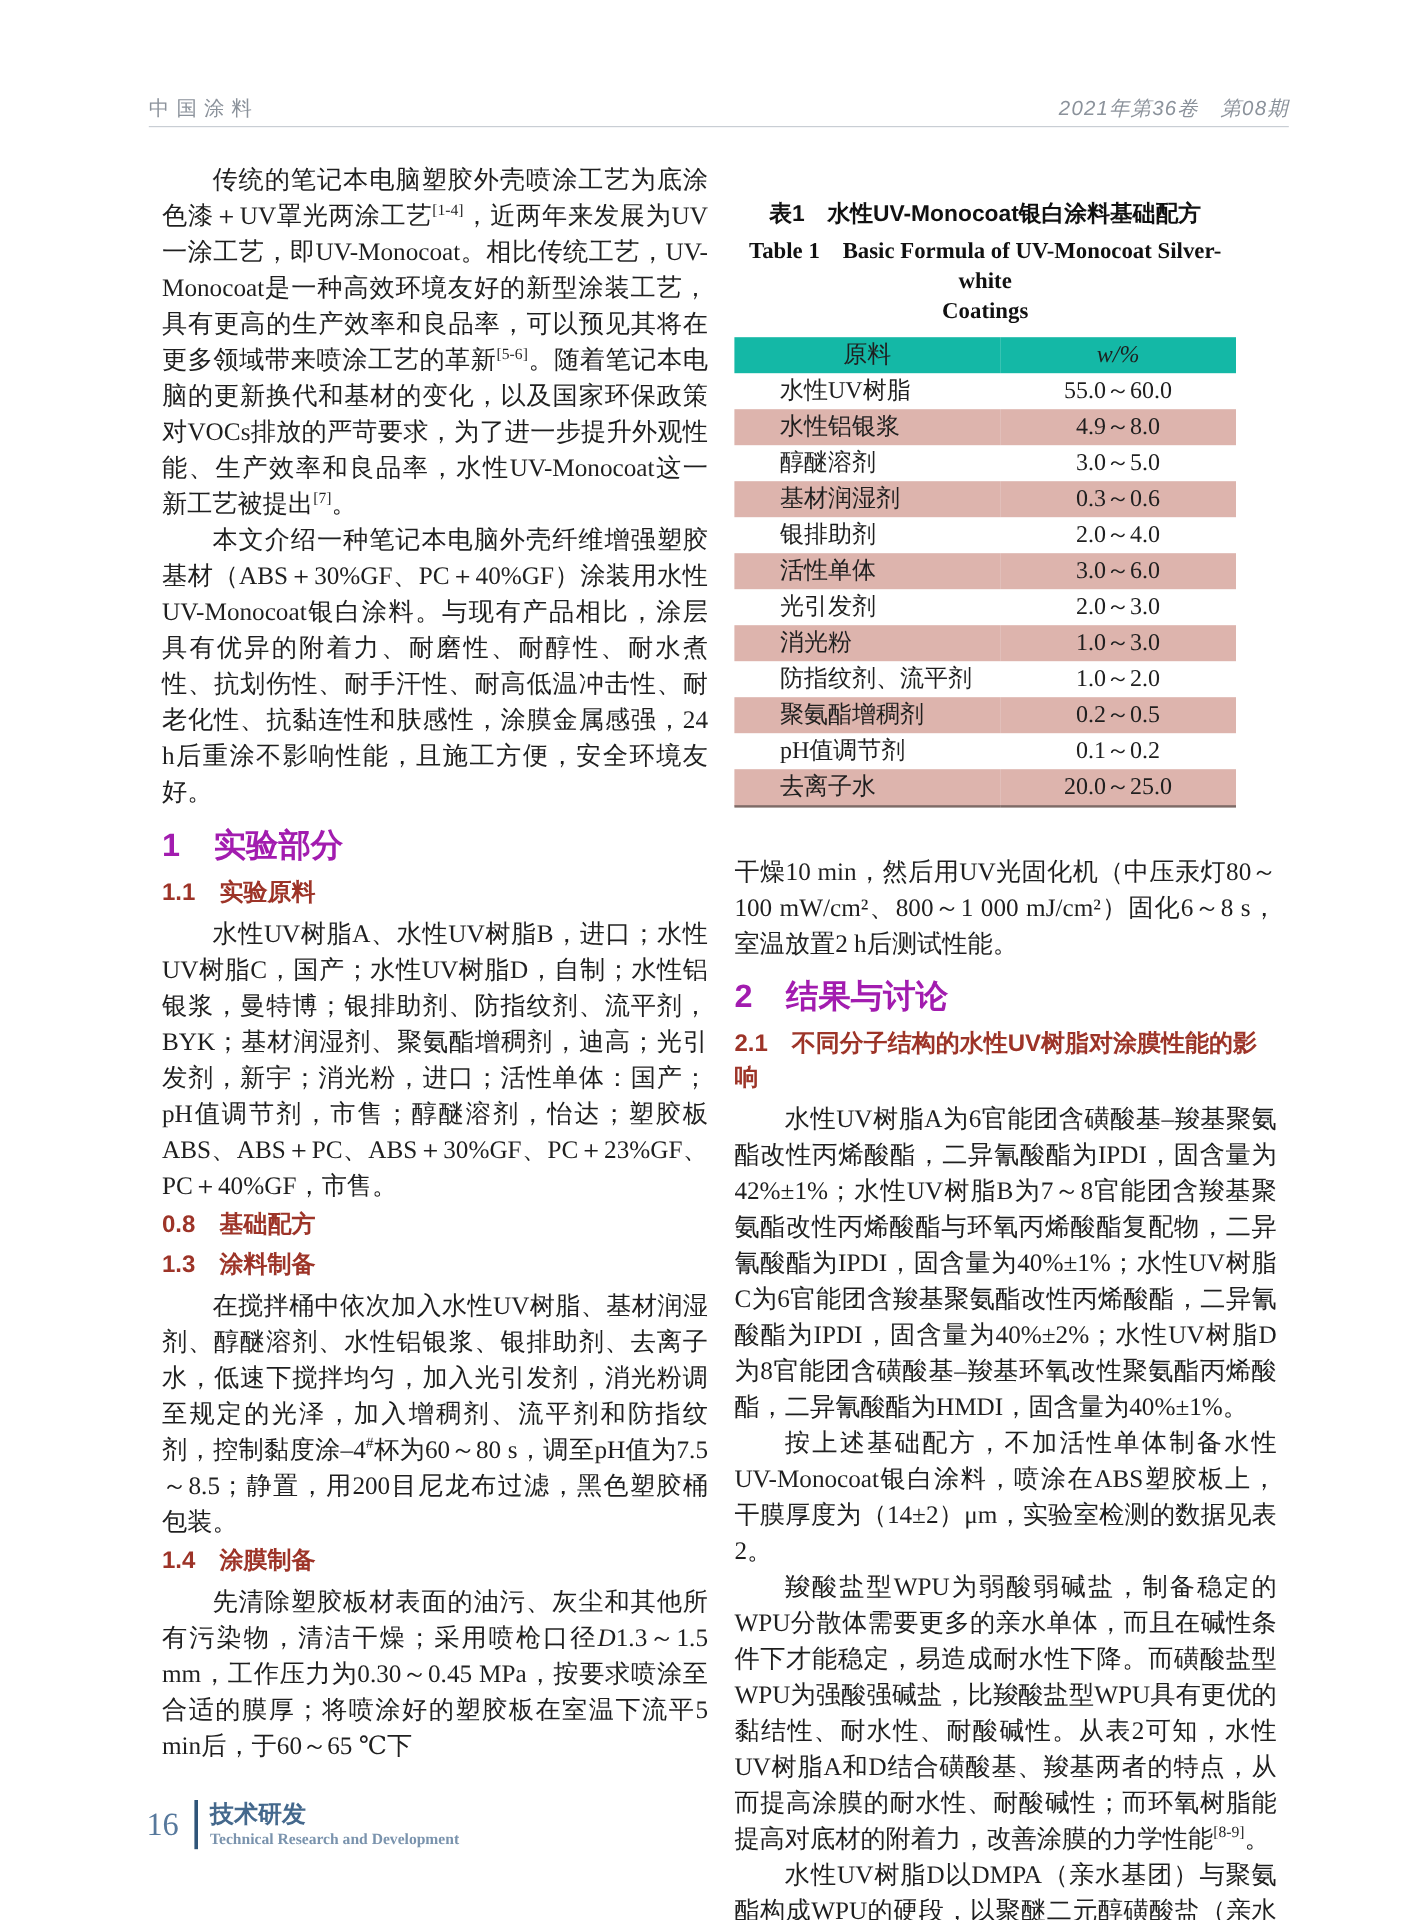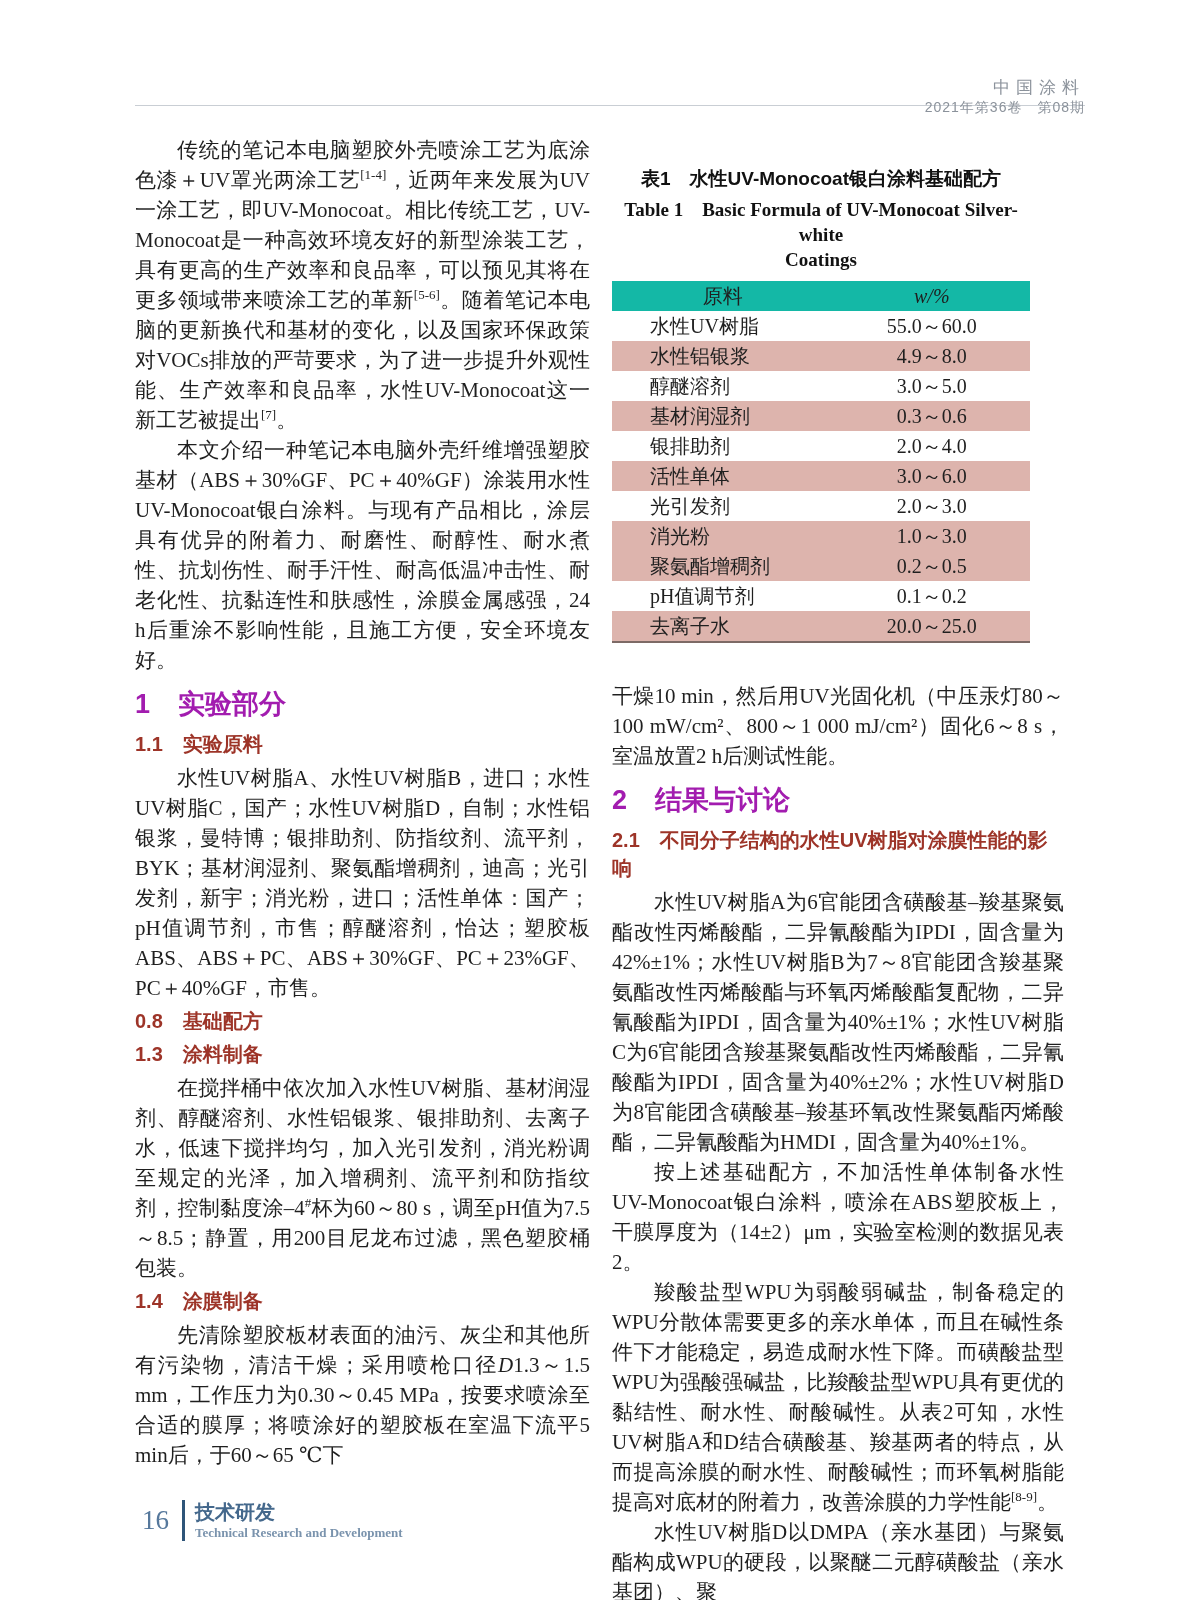--- a/index.html
+++ b/index.html
@@ -1,23 +1,23 @@
 <!DOCTYPE html>
 <html><head>
 <meta charset="utf-8">
 <style>
   html,body{margin:0;padding:0;background:#ffffff;width:1187px;height:1600px;overflow:hidden;}
   body{position:relative;font-family:"Liberation Serif","DejaVu Serif",serif;color:#1f1f1f;}
 
   
-  .page-header{position:absolute;left:135px;top:76px;width:950px;height:30px;
+  .page-header{position:absolute;left:124px;top:76px;width:950px;height:30px;
     border-bottom:1px solid #c9ced4;display:flex;justify-content:space-between;align-items:flex-end;
-    padding-bottom:16px;box-sizing:border-box;flex-direction:column;}
+    padding-bottom:3px;box-sizing:border-box;}
   .journal-name{font-family:"Liberation Sans","DejaVu Sans",sans-serif;font-size:17px;color:#8b929b;letter-spacing:6px;}
-  .issue-info{font-family:"Liberation Sans","DejaVu Sans",sans-serif;font-size:14px;color:#8b929b;letter-spacing:1px;}
+  .issue-info{font-family:"Liberation Sans","DejaVu Sans",sans-serif;font-size:17px;color:#8b929b;letter-spacing:1px;font-style:italic;}
 
   
   .col{position:absolute;font-size:21px;line-height:30px;text-align:justify;}
   .col-left{left:135px;top:135px;width:455px;}
   .col-right{left:612px;top:166px;width:452px;}
   .col p{margin:0;}
   p.indent{text-indent:2em;}
   sup{font-size:0.62em;line-height:0;}
 
   
@@ -37,21 +37,21 @@
   table.formula{width:100%;border-collapse:collapse;font-size:20px;border-bottom:2px solid #7d6a66;}
   table.formula th,table.formula td{height:28px;padding:0;font-weight:normal;}
   table.formula thead tr{background:#14b8a6;}
   table.formula tr.stripe{background:#ddb4ad;}
   .c1{width:53%;text-align:left;padding-left:38px !important;box-sizing:border-box;}
   .c2{width:47%;text-align:center;}
   th.c1{text-align:center;padding-left:0 !important;}
   th.c2 .wpct{font-style:italic;}
 
   
-  .page-footer{position:absolute;left:142px;top:1500px;display:flex;align-items:stretch;}
+  .page-footer{position:absolute;left:122px;top:1500px;display:flex;align-items:stretch;}
   .page-number{font-family:"Liberation Serif","DejaVu Serif",serif;font-size:27px;color:#56789c;
     align-self:center;margin-right:13px;}
   .footer-block{border-left:3px solid #2f5579;padding-left:10px;}
   .footer-cn{font-family:"Liberation Sans","DejaVu Sans",sans-serif;font-weight:bold;font-size:20px;
     line-height:24px;color:#44688c;}
   .footer-en{font-family:"Liberation Serif","DejaVu Serif",serif;font-weight:bold;font-size:13px;
     line-height:17px;color:#7typo;color:#7a93ad;}
 </style>
 </head>
 <body>
@@ -129,20 +129,24 @@
             <td class="c2">3.0～6.0</td>
           </tr>
           <tr>
             <td class="c1">光引发剂</td>
             <td class="c2">2.0～3.0</td>
           </tr>
           <tr class="stripe">
             <td class="c1">消光粉</td>
             <td class="c2">1.0～3.0</td>
           </tr>
+          <tr>
+            <td class="c1">防指纹剂、流平剂</td>
+            <td class="c2">1.0～2.0</td>
+          </tr>
           <tr class="stripe">
             <td class="c1">聚氨酯增稠剂</td>
             <td class="c2">0.2～0.5</td>
           </tr>
           <tr>
             <td class="c1">pH值调节剂</td>
             <td class="c2">0.1～0.2</td>
           </tr>
           <tr class="stripe">
             <td class="c1">去离子水</td>

